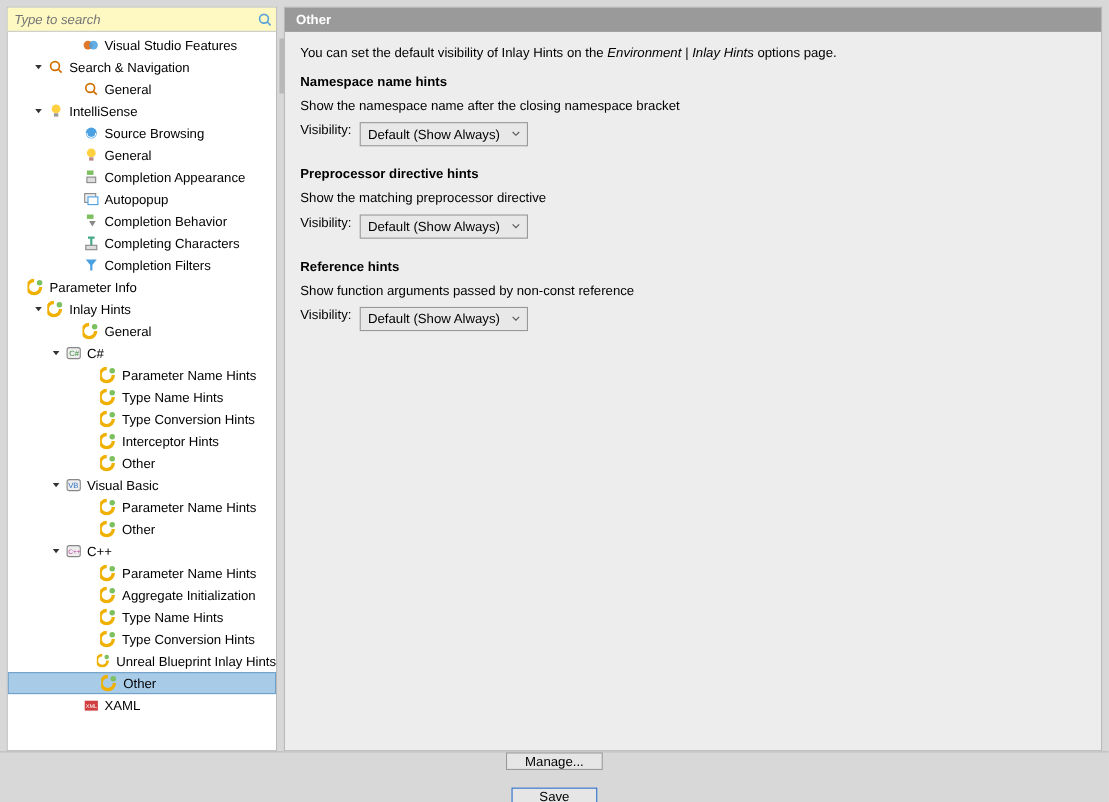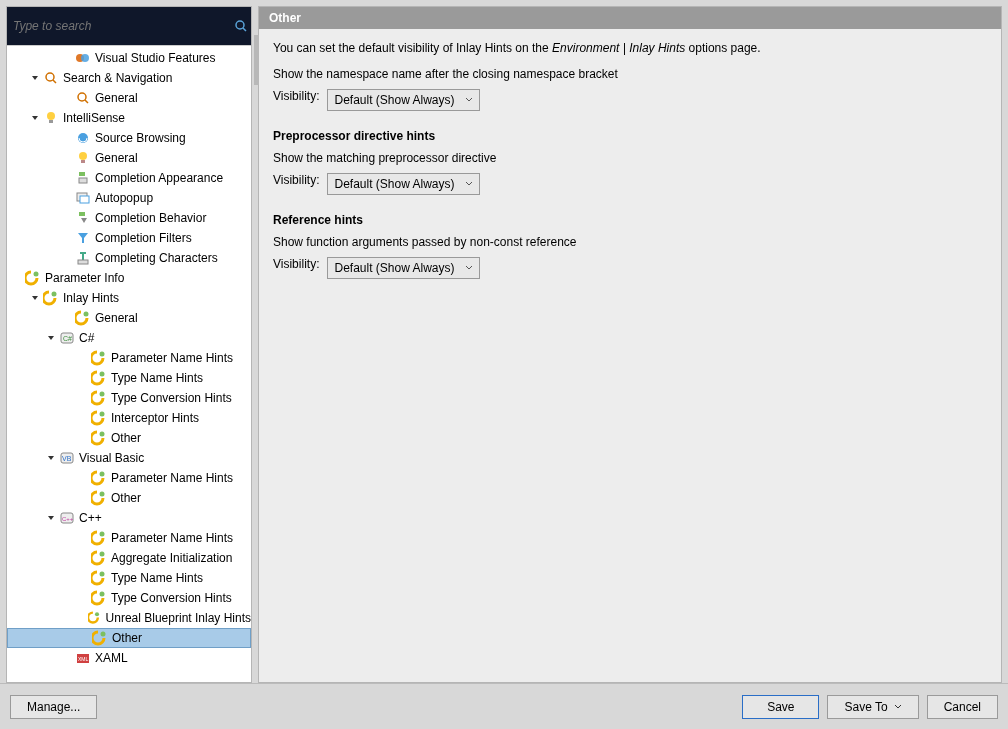--- a/index.html
+++ b/index.html
@@ -24,23 +24,23 @@
 .sidebar {
   width: 246px;
   background: #fff;
   border: 1px solid #b5b5b5;
   display: flex;
   flex-direction: column;
 }
 .search-row {
   display: flex;
   align-items: center;
-  height: 39px;
+  height: 22px;
   border-bottom: 1px solid #ccc;
-  background: #0f172a;
+  background: #fef9c3;
   padding: 0 2px;
 }
 .search-input {
   flex: 1;
   border: none;
   outline: none;
   font-size: 12px;
   font-style: italic;
   color: #888;
   padding: 2px 4px;
@@ -149,20 +149,21 @@
 }
 
 .footer {
   height: 46px;
   background: #d8d8d8;
   border-top: 1px solid #bbb;
   display:flex;
   align-items:center;
   padding: 0 10px;
   gap: 8px;
+  flex-direction: column;
 }
 .footer .spacer { flex:1; }
 .btn {
   height: 24px;
   padding: 0 16px;
   background: #e6e6e6;
   border: 1px solid #9a9a9a;
   font-size:12px;
   cursor: default;
   display:inline-flex;
@@ -286,34 +287,34 @@
               <rect x="4" y="2" width="6" height="4" fill="#7cc060"></rect>
               <path d="M6 8 L12 8 L9 13 Z" fill="#888"></path>
             </svg>
           </span>
           <span class="node-label">Completion Behavior</span>
         </div>
         <div class="tree-item" style="padding-left: 54px;">
           <span class="blank-caret"></span>
           <span class="node-icon">
             <svg viewBox="0 0 16 16">
-              <path d="M3 3 L13 3 L9 8 L9 13 L7 13 L7 8 Z" fill="#4aa0e0"></path>
-            </svg>
-          </span>
-          <span class="node-label">Completion Filters</span>
-        </div>
-        <div class="tree-item" style="padding-left: 54px;">
-          <span class="blank-caret"></span>
-          <span class="node-icon">
-            <svg viewBox="0 0 16 16">
               <path d="M8 2 L8 10 M5 3 L11 3" stroke="#4a8" stroke-width="2"></path>
               <rect x="3" y="10" width="10" height="4" fill="#ddd" stroke="#888"></rect>
             </svg>
           </span>
           <span class="node-label">Completing Characters</span>
+        </div>
+        <div class="tree-item" style="padding-left: 54px;">
+          <span class="blank-caret"></span>
+          <span class="node-icon">
+            <svg viewBox="0 0 16 16">
+              <path d="M3 3 L13 3 L9 8 L9 13 L7 13 L7 8 Z" fill="#4aa0e0"></path>
+            </svg>
+          </span>
+          <span class="node-label">Completion Filters</span>
         </div>
         <div class="tree-item" style="">
           <span class="blank-caret"></span>
           <span class="node-icon">
             <svg viewBox="0 0 16 16">
               <path d="M6 2 a6 6 0 1 0 6 6" fill="none" stroke="#f0b000" stroke-width="3"></path>
               <circle cx="11" cy="4" r="2.5" fill="#7cc060"></circle>
             </svg>
           </span>
           <span class="node-label">Parameter Info</span>
@@ -528,20 +529,21 @@
   </div>
   <div class="content">
     <div class="content-header">Other</div>
     <div class="content-mark"></div>
     <div class="content-body">
       <div class="desc-line">
         <span>You can set the default visibility of Inlay Hints on the </span><span class="italic">Environment | Inlay Hints</span><span> options page.</span>
       </div>
       <div id="sections">
           <div class="section">
+            <div class="section-title">Namespace name hints</div>
             <div class="section-desc">Show the namespace name after the closing namespace bracket</div>
             <div class="vis-row">
               <span>Visibility:</span>
               <div class="dropdown">
                 <span class="dd-text">Default (Show Always)</span>
                 <span class="dd-arrow">
                   <svg viewBox="0 0 8 8">
                     <path d="M1 2 L4 5 L7 2" fill="none" stroke="#555" stroke-width="1"></path>
                   </svg>
                 </span>

